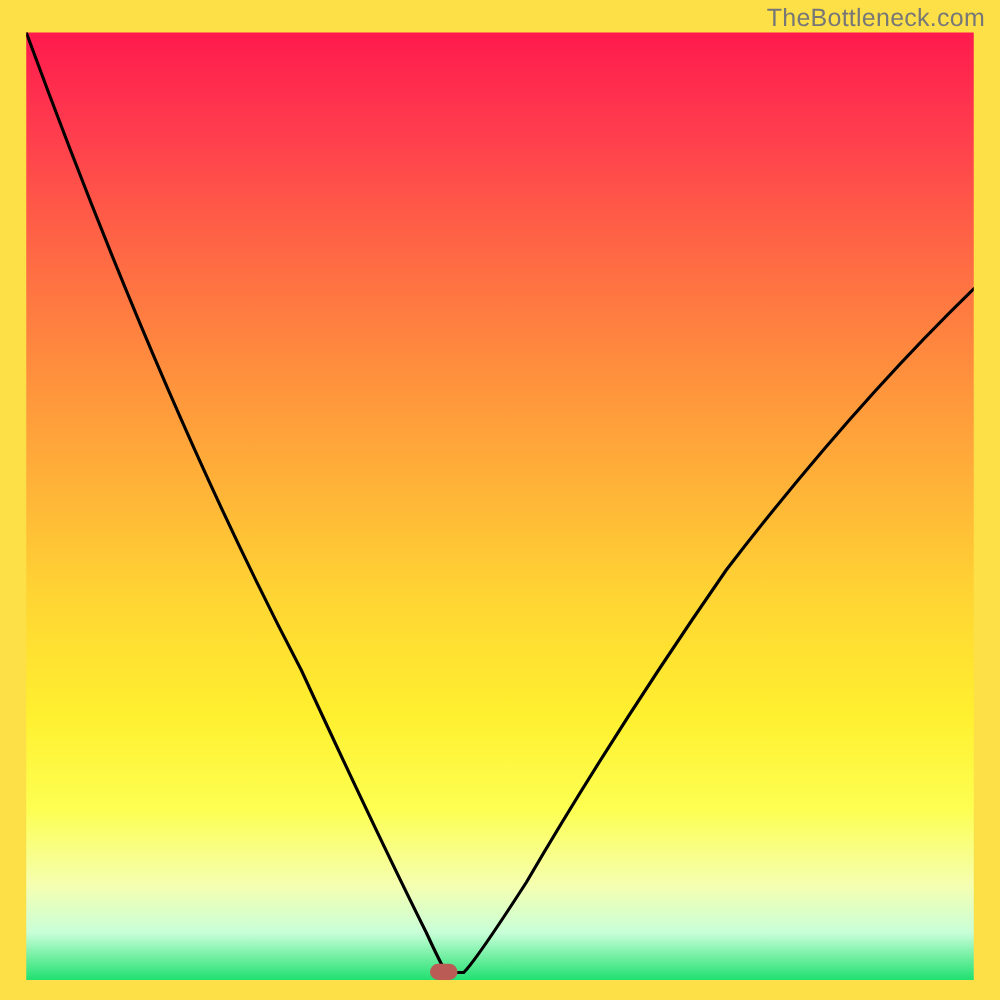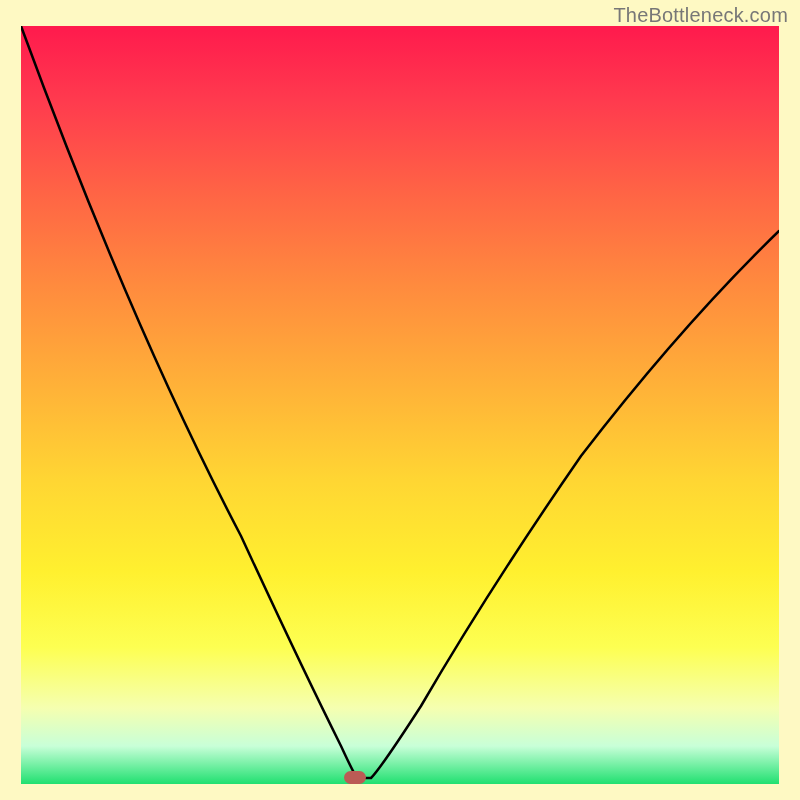--- a/index.html
+++ b/index.html
@@ -7,21 +7,21 @@
     padding: 0;
     background: #000;
     width: 800px;
     height: 800px;
     overflow: hidden;
     font-family: Arial, sans-serif;
   }
   .outer {
     width: 800px;
     height: 800px;
-    background: #fef9c3;
+    background: #fde047;
     position: relative;
   }
   .watermark {
     position: absolute;
     top: 4px;
     right: 12px;
     color: #777;
     font-size: 20px;
     font-weight: 500;
     letter-spacing: 0.2px;

